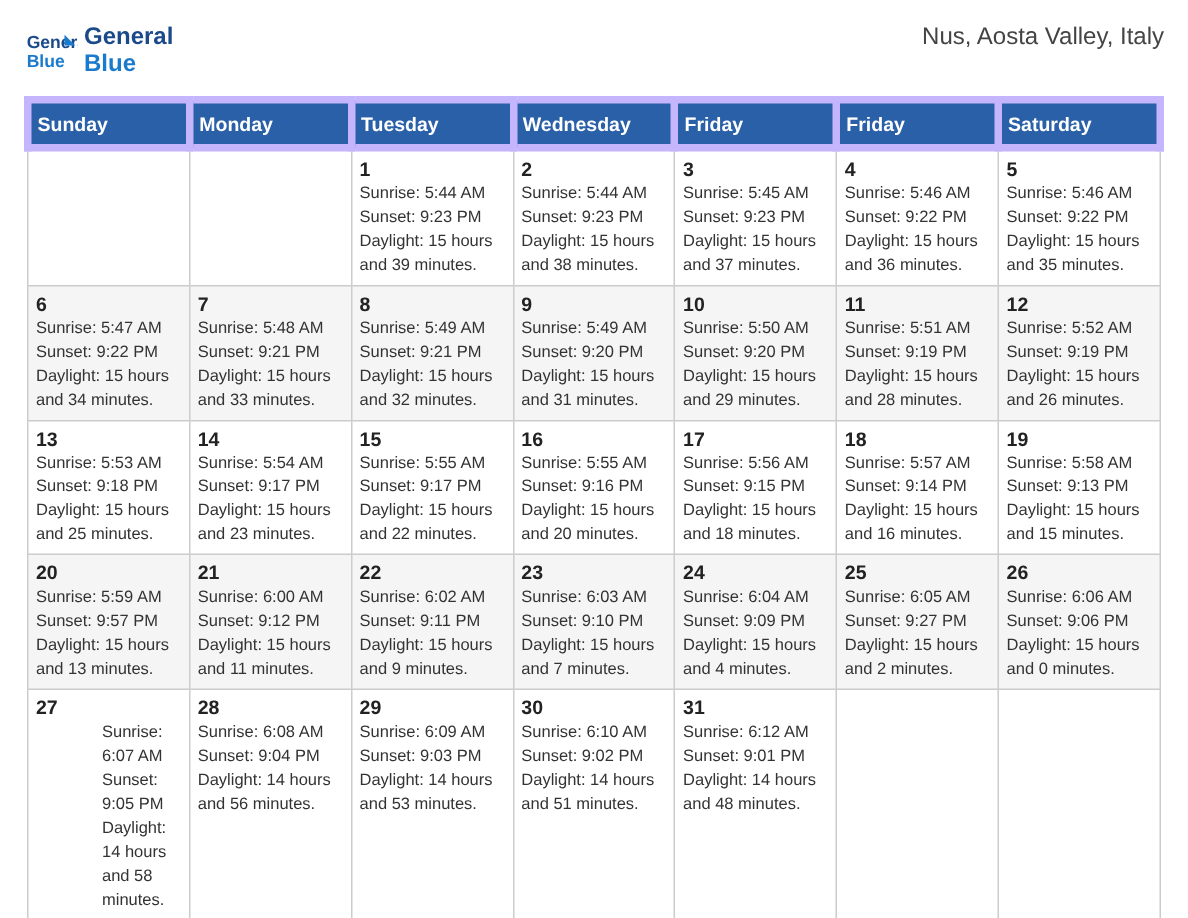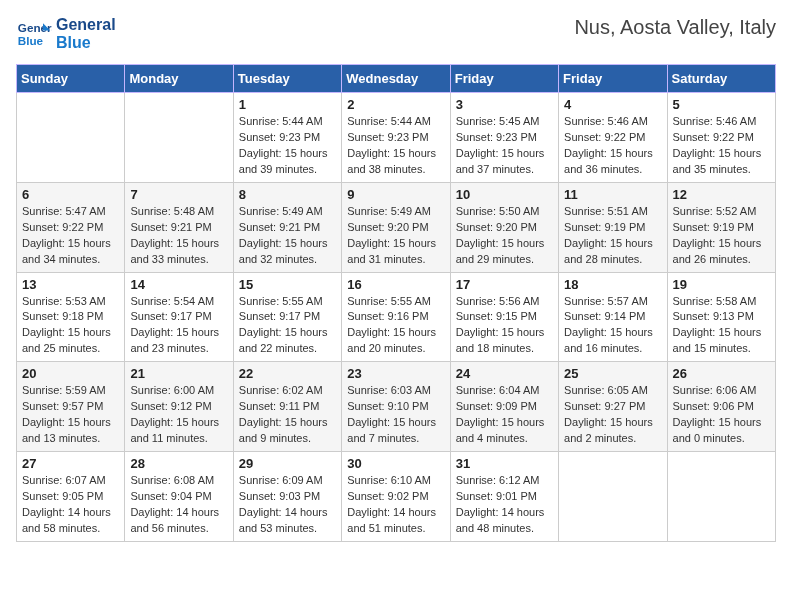--- a/index.html
+++ b/index.html
@@ -27,36 +27,36 @@
     }
     .title-block {
       text-align: right;
     }
     .month-title {
       font-size: 36px;
       color: #222;
       font-weight: normal;
     }
     .subtitle {
-      font-size: 20px;
+      font-size: 16px;
       color: #444;
     }
     .calendar {
       width: 100%;
       border-collapse: collapse;
       border: 1px solid #ccc;
     }
     .calendar th {
       background: #2960a8;
       color: #fff;
       font-size: 13px;
       font-weight: bold;
       padding: 6px 4px;
       text-align: left;
-      border: 1px solid #c4b5fd;
+      border: 5px solid #c4b5fd;
     }
     .calendar td {
       vertical-align: top;
       border: 1px solid #ccc;
       padding: 4px 5px;
       width: calc(100% / 7);
       min-height: 80px;
       font-size: 11px;
       color: #333;
       background: #fff;
@@ -301,21 +301,21 @@
           <span class="day-num">26</span>
           <div class="day-info" style="white-space: pre-line;">Sunrise: 6:06 AM
 Sunset: 9:06 PM
 Daylight: 15 hours
 and 0 minutes.</div>
         </td>
       </tr>
       <tr>
         <td>
           <span class="day-num">27</span>
-          <div class="day-info" style="white-space: pre-line;">Sunrise: 6:07 AM
+          <div class="day-info" style="white-space: pre-line; margin-left: 44px;">Sunrise: 6:07 AM
 Sunset: 9:05 PM
 Daylight: 14 hours
 and 58 minutes.</div>
         </td>
         <td>
           <span class="day-num">28</span>
           <div class="day-info" style="white-space: pre-line;">Sunrise: 6:08 AM
 Sunset: 9:04 PM
 Daylight: 14 hours
 and 56 minutes.</div>

